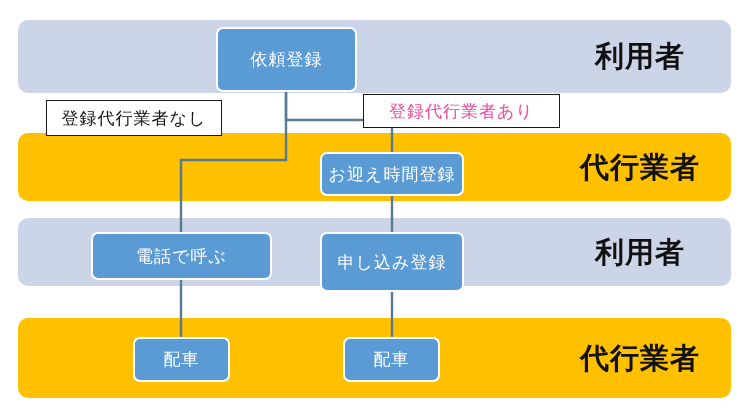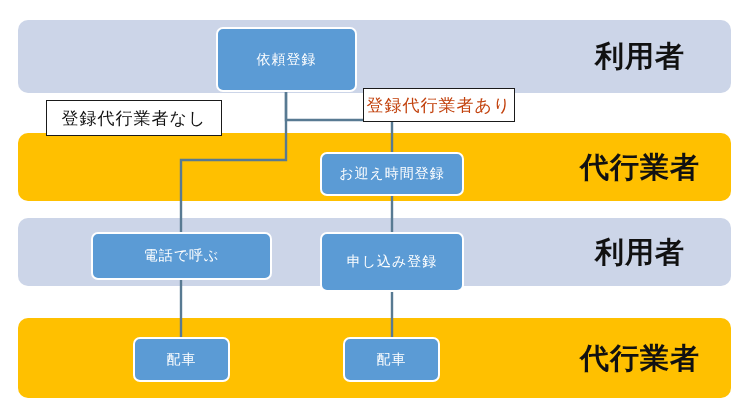--- a/index.html
+++ b/index.html
@@ -41,21 +41,21 @@
   .node{
     position:absolute;
     box-sizing:border-box;
     background:#5b9bd5;
     border:2px solid #ffffff;
     border-radius:7px;
     color:#ffffff;
     display:flex;
     align-items:center;
     justify-content:center;
-    font-size:14px;
+    font-size:17px;
     letter-spacing:1px;
     white-space:nowrap;
     font-family:"Liberation Serif","DejaVu Serif",serif;
   }
   
   .cond{
     position:absolute;
     box-sizing:border-box;
     background:#ffffff;
     border:1px solid #1a1a1a;
@@ -94,15 +94,15 @@
     </svg>
 
   <div class="node" id="node-0" style="left: 216px; top: 27px; width: 141px; height: 65px; background: rgb(91, 155, 213); border-color: rgb(255, 255, 255); color: rgb(255, 255, 255);">依頼登録</div>
   <div class="node" id="node-1" style="left: 320px; top: 152px; width: 144px; height: 44px; background: rgb(91, 155, 213); border-color: rgb(255, 255, 255); color: rgb(255, 255, 255);">お迎え時間登録</div>
   <div class="node" id="node-2" style="left: 91px; top: 232px; width: 181px; height: 48px; background: rgb(91, 155, 213); border-color: rgb(255, 255, 255); color: rgb(255, 255, 255);">電話で呼ぶ</div>
   <div class="node" id="node-3" style="left: 320px; top: 232px; width: 144px; height: 60px; background: rgb(91, 155, 213); border-color: rgb(255, 255, 255); color: rgb(255, 255, 255);">申し込み登録</div>
   <div class="node" id="node-4" style="left: 133px; top: 337px; width: 97px; height: 45px; background: rgb(91, 155, 213); border-color: rgb(255, 255, 255); color: rgb(255, 255, 255);">配車</div>
   <div class="node" id="node-5" style="left: 343px; top: 337px; width: 97px; height: 45px; background: rgb(91, 155, 213); border-color: rgb(255, 255, 255); color: rgb(255, 255, 255);">配車</div>
 
   <div class="cond" id="cond-0" style="left: 46px; top: 100px; width: 176px; height: 36px; background: rgb(255, 255, 255); border-color: rgb(26, 26, 26); color: rgb(17, 17, 17);">登録代行業者なし</div>
-  <div class="cond" id="cond-1" style="left: 363px; top: 88px; width: 152px; height: 34px; background: rgb(255, 255, 255); border-color: rgb(26, 26, 26); color: #c2410c;">登録代行業者あり</div>
+  <div class="cond" id="cond-1" style="left: 363px; top: 94px; width: 197px; height: 34px; background: rgb(255, 255, 255); border-color: rgb(26, 26, 26); color: #ec4899;">登録代行業者あり</div>
 
 </div>
 
 </body></html>

